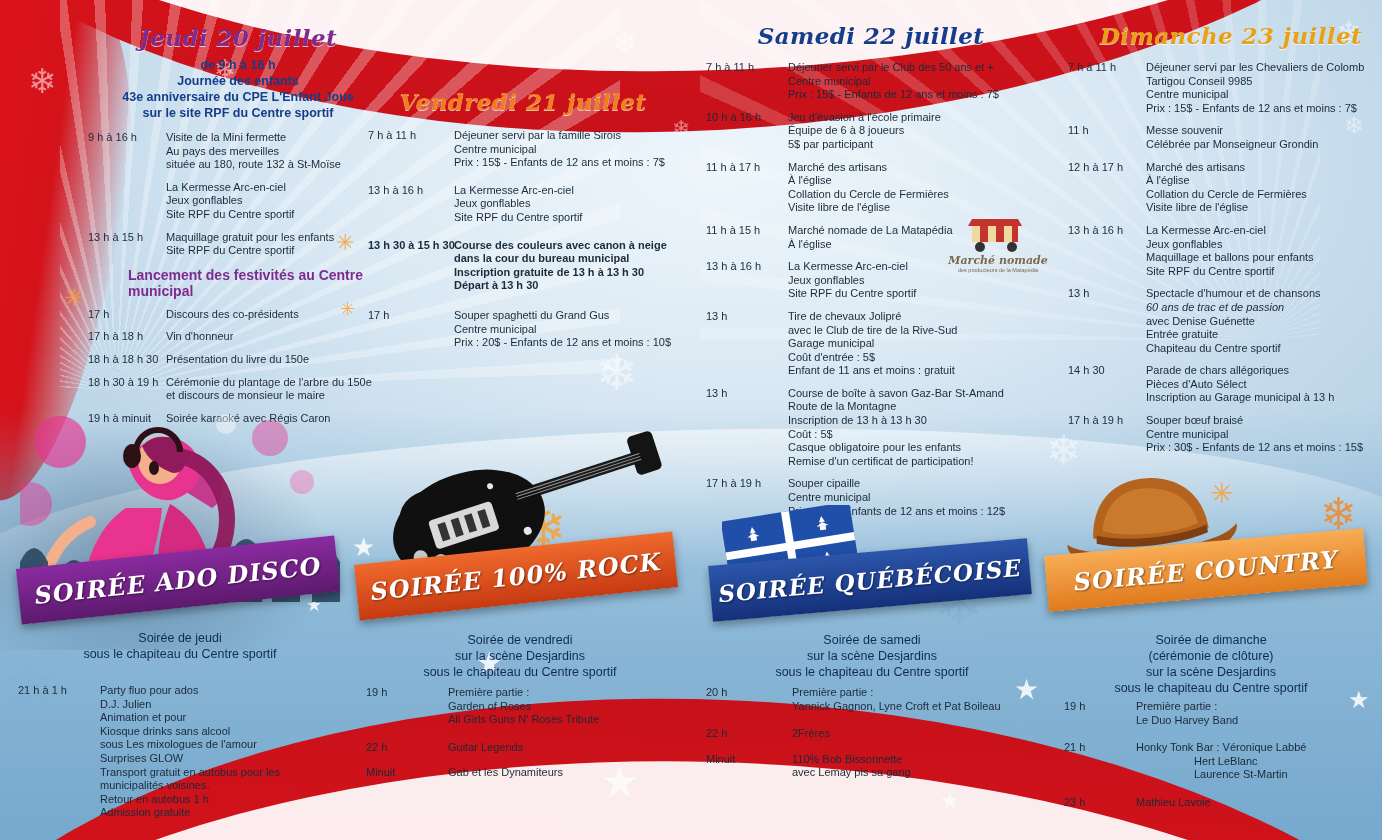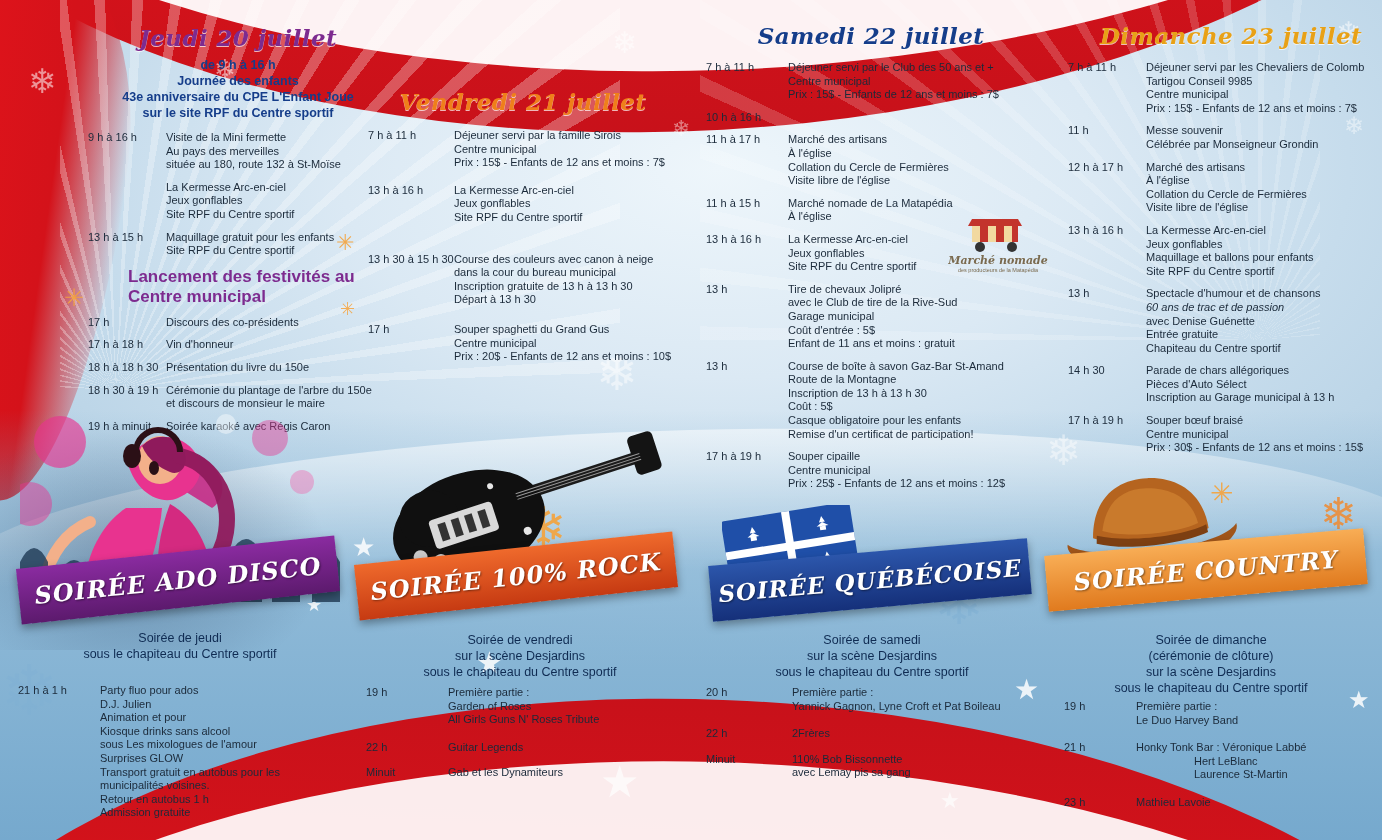--- a/index.html
+++ b/index.html
@@ -99,21 +99,21 @@
   .subhead {
     color:#153d8a; font-weight:bold; font-size:12.5px; line-height:16px;
     text-align:center;
   }
   .rows { margin-top:6px; }
   .row { display:flex; font-size:11px; color:#1b2a3a; line-height:13.6px; margin-bottom:9px; }
   .row .time { flex:0 0 auto; white-space:nowrap; padding-right:8px; }
   .row .desc { flex:1 1 auto; }
   .row .desc .it { font-style:italic; }
   .lancement {
-    color:#7d2b8f; font-weight:bold; font-size:17px; margin:2px 0 9px 0;padding-left:40px;
+    color:#7d2b8f; font-weight:bold; font-size:14px; margin:2px 0 9px 0;padding-left:40px;
   }
 
   
   .banner {
     position:absolute;
     color:#fff;
     font-family:"DejaVu Serif", serif;
     font-style:italic; font-weight:bold;
     display:flex; align-items:center; justify-content:center;
     box-shadow:0 4px 8px rgba(0,0,0,.35);
@@ -255,21 +255,21 @@
         </div>
       </div>
       <div class="row" style="margin-top:14px;">
         <div class="time" style="width:86px;">13 h à 16 h</div>
         <div class="desc">
           <div>La Kermesse Arc-en-ciel</div>
           <div>Jeux gonflables</div>
           <div>Site RPF du Centre sportif</div>
         </div>
       </div>
-      <div class="row" style="margin-top:28px;">
+      <div class="row" style="margin-top:14px;font-weight:bold;">
         <div class="time" style="width:86px;">13 h 30 à 15 h 30</div>
         <div class="desc">
           <div>Course des couleurs avec canon à neige</div>
           <div>dans la cour du bureau municipal</div>
           <div>Inscription gratuite de 13 h à 13 h 30</div>
           <div>Départ  à 13 h 30</div>
         </div>
       </div>
       <div class="row" style="margin-top:16px;">
         <div class="time" style="width:86px;">17 h</div>
@@ -288,20 +288,25 @@
       <div class="row">
         <div class="time" style="width:82px;">7 h à 11 h</div>
         <div class="desc">
           <div>Déjeuner servi par le Club des 50 ans et +</div>
           <div>Centre municipal</div>
           <div>Prix : 15$ - Enfants de 12 ans et moins : 7$</div>
         </div>
       </div>
       <div class="row">
         <div class="time" style="width:82px;">10 h à 16 h</div>
+        <div class="desc">
+          <div>Jeu d'évasion à l'école primaire</div>
+          <div>Équipe de 6 à 8 joueurs</div>
+          <div>5$ par participant</div>
+        </div>
       </div>
       <div class="row">
         <div class="time" style="width:82px;">11 h à 17 h</div>
         <div class="desc">
           <div>Marché des artisans</div>
           <div>À l'église</div>
           <div>Collation du Cercle de Fermières</div>
           <div>Visite libre de l'église</div>
         </div>
       </div>

